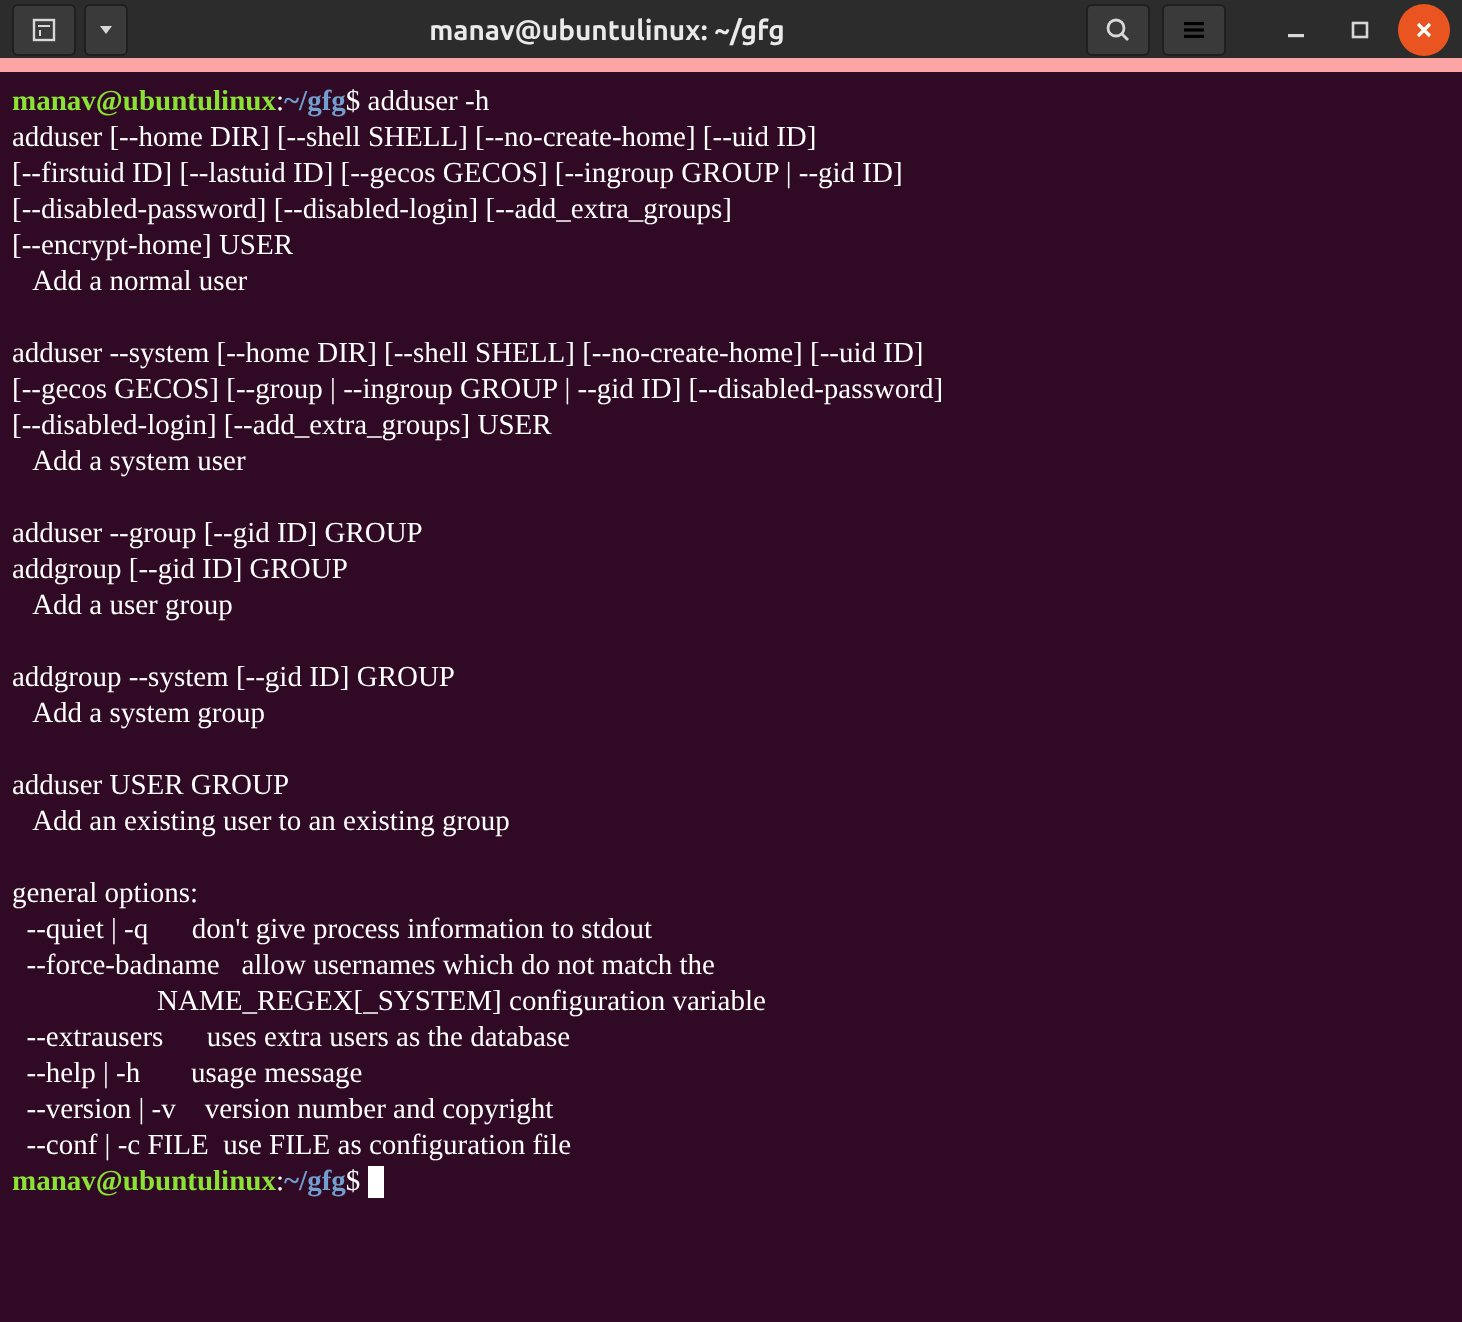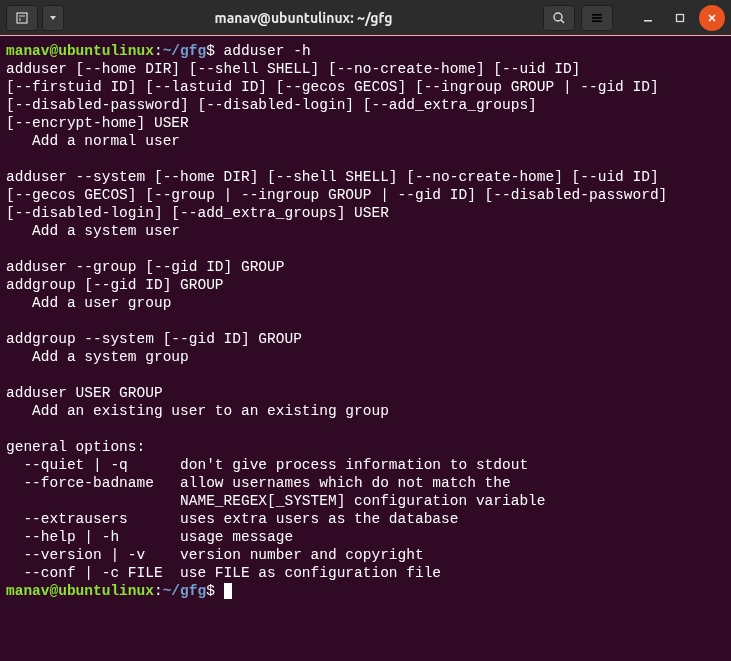--- a/index.html
+++ b/index.html
@@ -14,21 +14,21 @@
       height: 661px;
       display: flex;
       flex-direction: column;
     }
     .titlebar {
       background: #2c2c2c;
       height: 36px;
       display: flex;
       align-items: center;
       padding: 0 6px;
-      border-bottom: 1px solid #fca5a5;
+      border-bottom: 7px solid #fca5a5;
       gap: 48px;
     }
     .titlebar-left {
       display: flex;
       gap: 4px;
     }
     .tb-btn {
       width: 32px;
       height: 26px;
       background: #3a3a3a;
@@ -78,21 +78,21 @@
       cursor: pointer;
     }
     .terminal {
       flex: 1;
       background: #300a24;
       padding: 6px 6px;
       font-size: 14.5px;
       line-height: 18px;
       color: #ffffff;
       overflow: hidden;
-      font-family: Liberation Mono, monospace;
+      font-family: Liberation Serif, serif;
       white-space: pre;
     }
     .prompt-user { color: #8ae234; font-weight: bold; }
     .prompt-path { color: #729fcf; font-weight: bold; }
     .prompt-dollar { color: #ffffff; }
     .cmd { color: #ffffff; }
     .output { color: #ffffff; }
     .cursor {
       display: inline-block;
       width: 8px;

